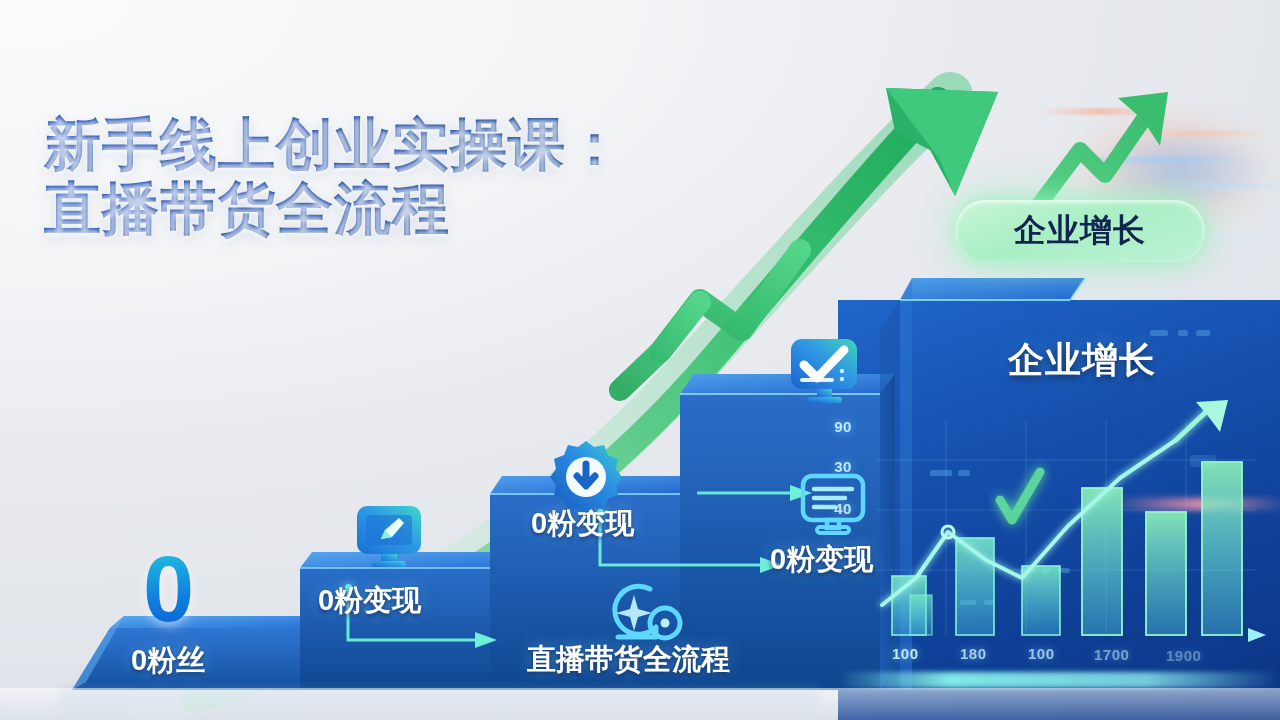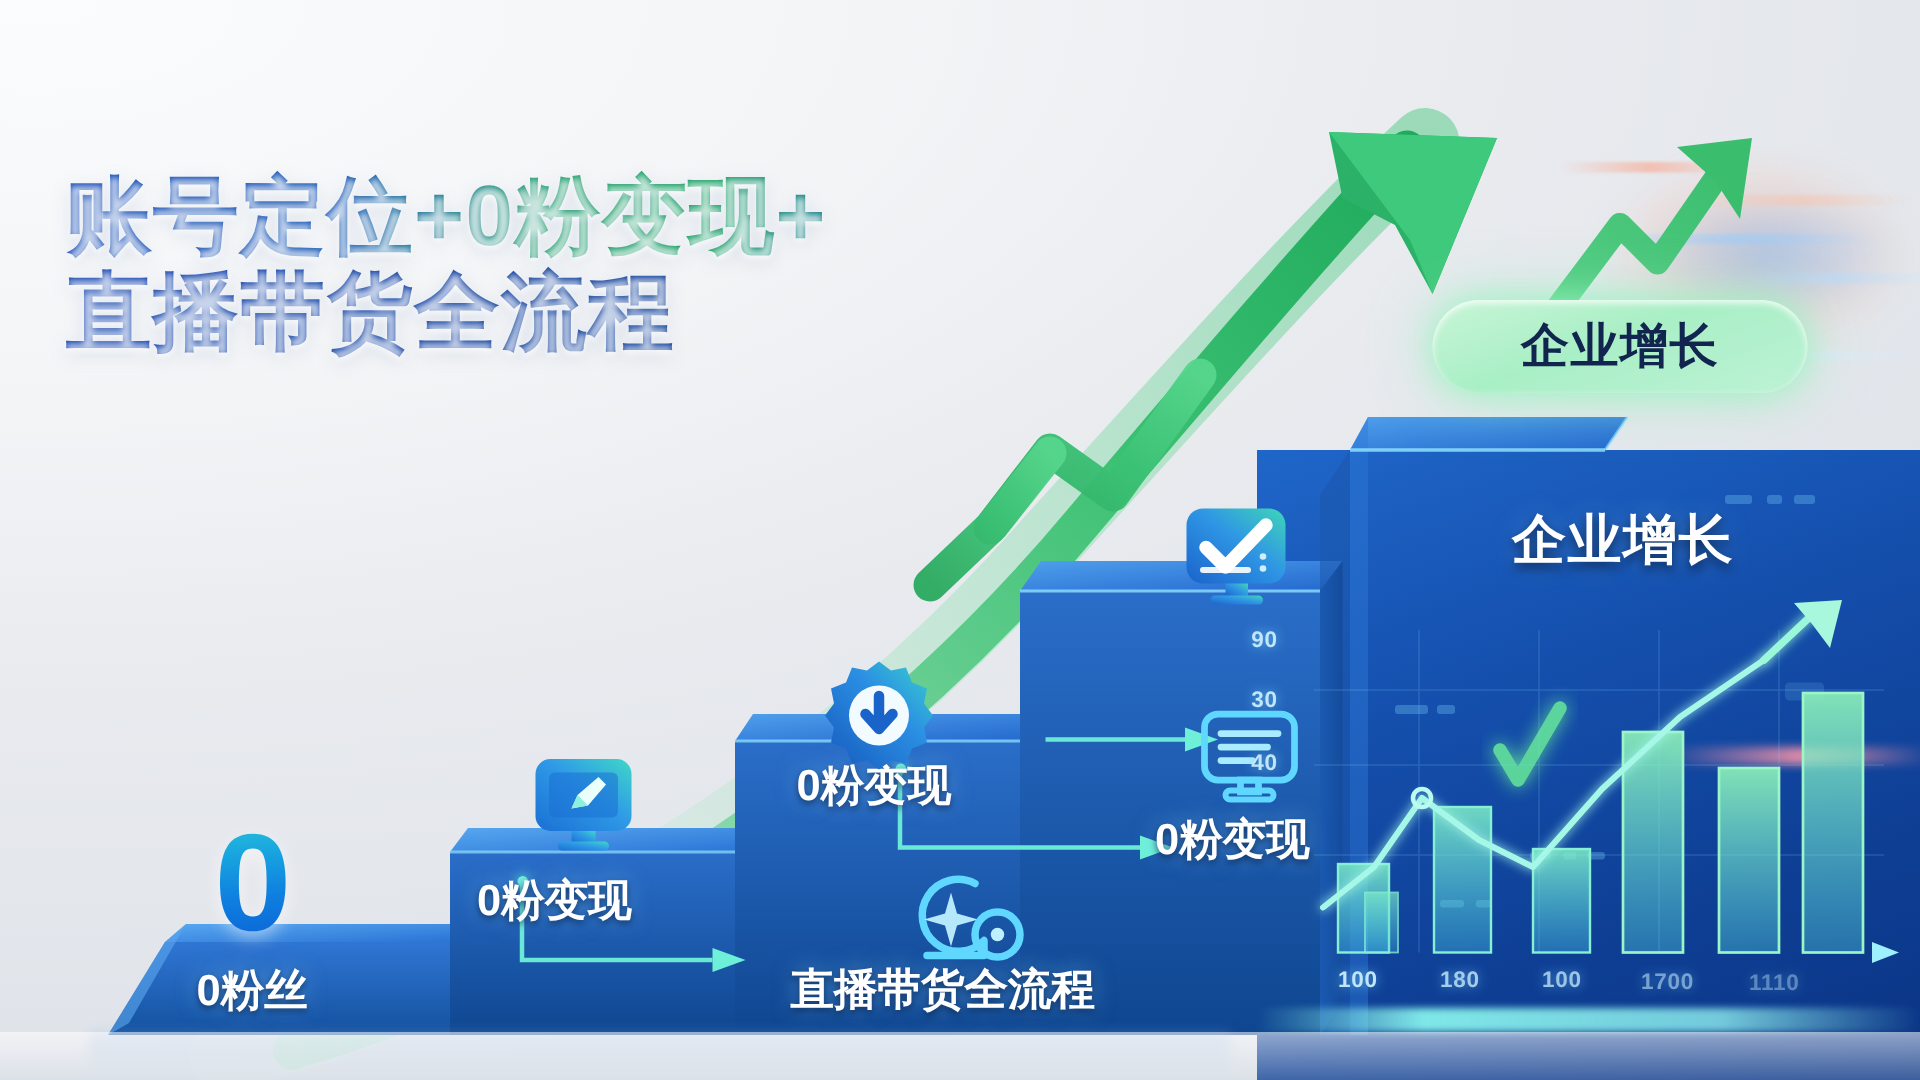--- a/index.html
+++ b/index.html
@@ -219,21 +219,21 @@
     <path d="M660,352 L700,300 L742,330 L800,250" stroke="url(#zigG)" stroke-width="22" fill="none" stroke-linejoin="round" stroke-linecap="round" opacity=".95"></path>
     <path d="M620,390 L662,350 L700,302" stroke="url(#zigG)" stroke-width="22" fill="none" stroke-linejoin="round" stroke-linecap="round" opacity=".95"></path>
 
     <path d="M1035,210 L1080,150 L1105,175 L1150,110" stroke="url(#zigG2)" stroke-width="16" fill="none" stroke-linejoin="round" stroke-linecap="round"></path>
     <path d="M1118,98 L1168,92 L1160,146 L1143,120 Z" fill="#3bbd6e"></path>
 
     <path d="M1000,500 L1012,520 L1040,472" stroke="#63e49c" stroke-width="9" fill="none" stroke-linejoin="round" stroke-linecap="round" opacity=".9" filter="url(#softGlow)"></path>
   </svg>
 
   <div class="title-block">
-    <div class="title-line t-mix">账号定位+0粉变现+</div>
+    <div class="title-line t-blue">新手线上创业实操课：</div>
     <div class="title-line t-blue">直播带货全流程</div>
   </div>
 
   <svg class="arrow-svg" viewBox="0 0 1280 720">
     <defs>
       <linearGradient id="topG" x1="0" y1="0" x2="1" y2="1">
         <stop offset="0%" stop-color="#57a7f0"></stop>
           <stop offset="100%" stop-color="#2a74d6"></stop>
       </linearGradient>
       <linearGradient id="topG2" x1="0" y1="0" x2="1" y2="1">
@@ -464,20 +464,20 @@
     
     <div class="chart-axis-label tick-y" style="left:-18px;top:18px;width:50px;font-size:15px;">90</div>
     <div class="chart-axis-label tick-y" style="left:-18px;top:58px;width:50px;font-size:15px;">30</div>
     <div class="chart-axis-label tick-y" style="left:-18px;top:100px;width:50px;font-size:15px;">40</div>
 
     
     <div class="chart-axis-label" style="left:56px;top:245px;font-size:15px;">100</div>
     <div class="chart-axis-label" style="left:124px;top:245px;font-size:15px;opacity:.85;">180</div>
     <div class="chart-axis-label" style="left:192px;top:245px;font-size:15px;opacity:.8;">100</div>
     <div class="chart-axis-label" style="left:258px;top:246px;font-size:15px;opacity:.6;">1700</div>
-    <div class="chart-axis-label" style="left:330px;top:247px;font-size:15px;opacity:.45;">1110</div>
+    <div class="chart-axis-label" style="left:330px;top:247px;font-size:15px;opacity:.45;">1900</div>
   </div>
 
   <div class="floor-reflect"></div>
   <div class="cyan-floor-line"></div>
   <div class="floor-shine"></div>
 
 </div>
 
 </body></html>

